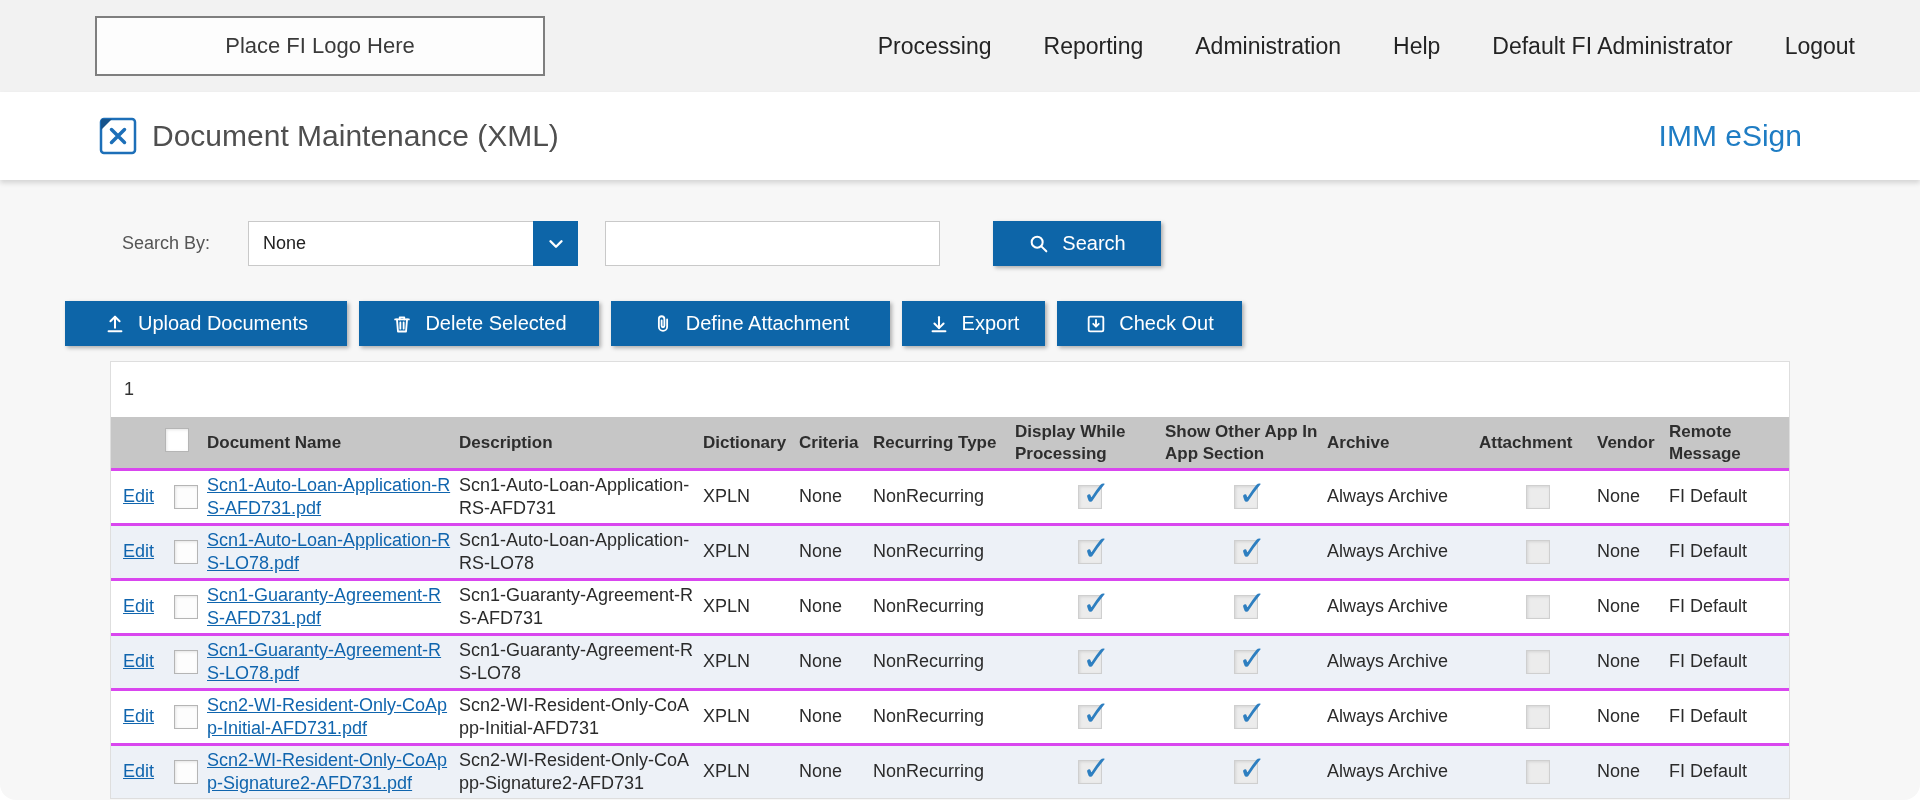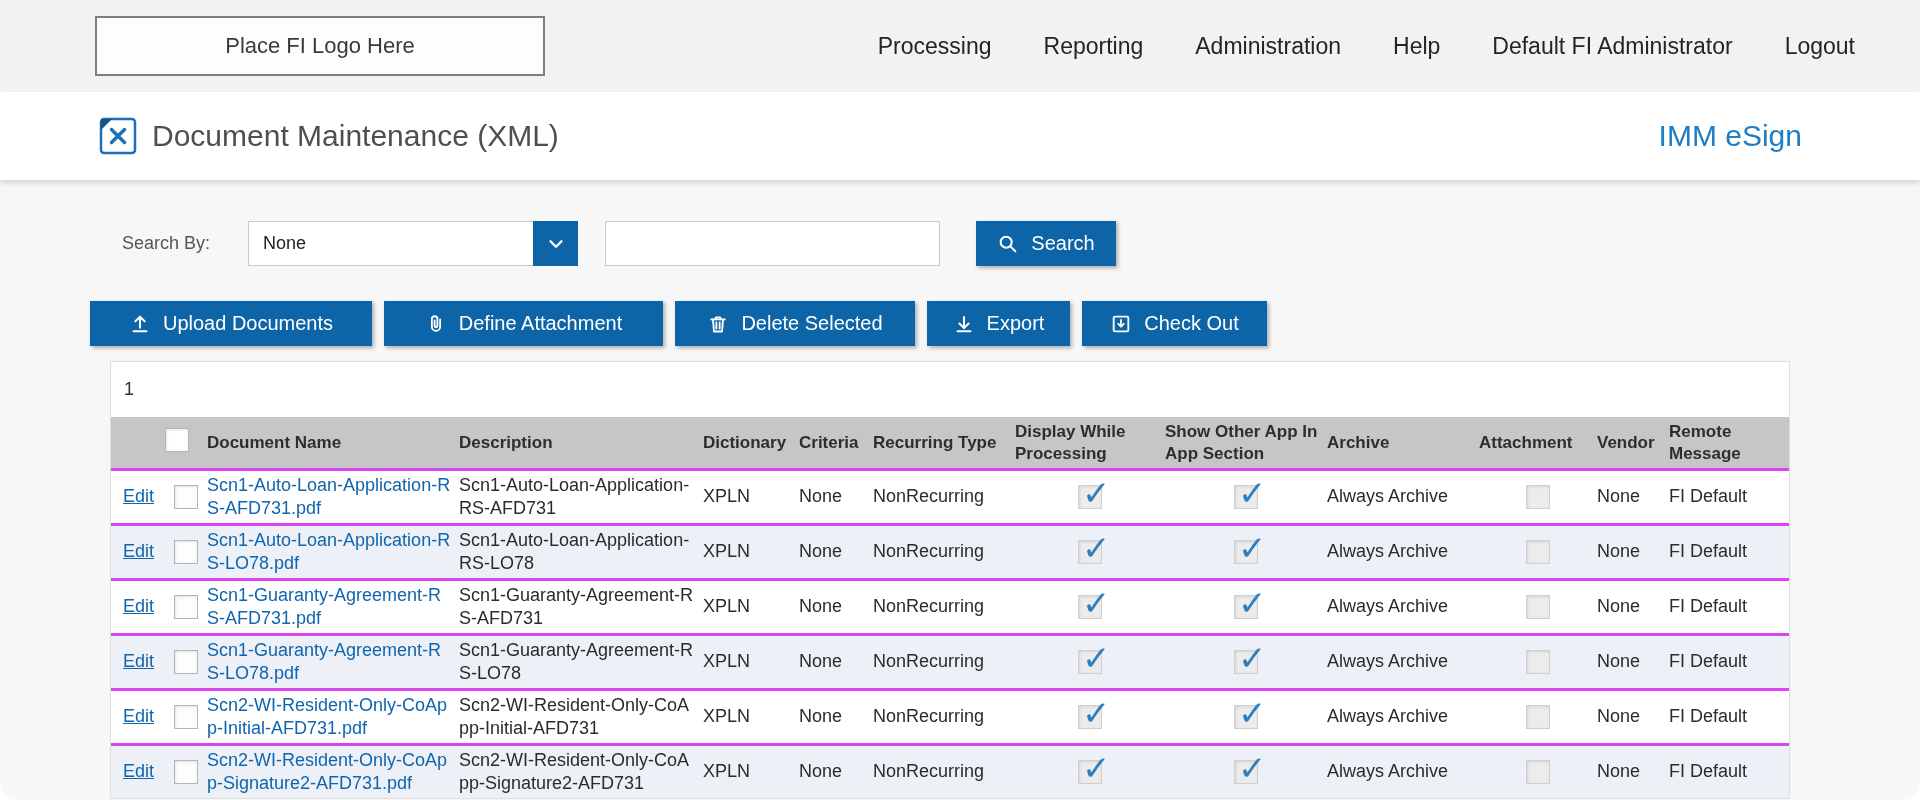--- a/index.html
+++ b/index.html
@@ -31,23 +31,23 @@
     border:1px solid #c9c9c9; display:flex; align-items:center; position:relative; cursor:pointer; }
   .dd-value { margin-left:14px; font-size:18px; color:#222; }
   .dd-btn { position:absolute; right:-1px; top:-1px; width:45px; height:45px;
     background:var(--accent-blue,#0d65a8); display:flex; align-items:center; justify-content:center; cursor:pointer; }
   .search-input { margin-left:27px; width:335px; height:45px; border:1px solid #c9c9c9;
     background:#fff; font-size:18px; padding:0 12px; outline:none; }
   .btn { background:var(--accent-blue,#0d65a8); color:#fff; border:none; height:45px;
     display:inline-flex; align-items:center; justify-content:center; gap:12px;
     font-size:20px; font-family:inherit; cursor:pointer;
     box-shadow:2px 2px 4px rgba(0,0,0,0.3); }
-  .search-btn { margin-left:36px; width:140px; }
-
-  .actions-row { display:flex; margin-left:90px; margin-top:35px; gap:12px; }
+  .search-btn { margin-left:53px; width:168px; }
+
+  .actions-row { display:flex; margin-left:65px; margin-top:35px; gap:12px; }
   .btn-upload { width:282px; }
   .btn-delete { width:240px; }
   .btn-define { width:279px; }
   .btn-export { width:143px; }
   .btn-checkout { width:185px; }
 
   
   .table-card { margin:15px 0 0 110px; width:1680px; background:#fff; border:1px solid #dedede; }
   .pagination { height:55px; display:flex; align-items:center; padding-left:13px;
     font-size:18px; color:#333; }
@@ -57,21 +57,21 @@
   .thead { background:var(--table-header-bg,#c6c6c6); min-height:51px;
     font-size:17px; font-weight:bold; color:#2e2e2e; line-height:1.25; }
   .thead > div { padding-right:8px; }
   .row { min-height:55px; border-top:3px solid #d946ef; font-size:18px; color:#2b2b2b; }
   .row.alt { background:var(--row-alt-bg,#edf1f7); }
   .cell { padding-right:8px; line-height:1.28; }
   .cell.wrap { word-break:break-all; }
   .cell.center { display:flex; justify-content:center; padding-right:0; }
   .edit-cell { padding-left:12px; }
   a.edit-link { color:var(--link-blue,#1065ae); text-decoration:underline; cursor:pointer; font-size:18px; }
-  a.doc-link { color:var(--link-blue,#1065ae); cursor:pointer; word-break:break-all; }
+  a.doc-link { color:var(--link-blue,#1065ae); text-decoration:underline; cursor:pointer; word-break:break-all; }
 
   .cb { width:24px; height:24px; background:#fdfdfd; border:1px solid #b5b5b5;
     display:inline-block; box-shadow:inset 1px 1px 3px rgba(0,0,0,0.10); cursor:pointer; }
   .cb.gray { background:#ececec; border:1px solid #cfcfcf; position:relative; }
   .check { position:absolute; left:3px; top:-14px; font-size:34px;
     color:var(--check-blue,#2e7fc0); font-weight:normal; pointer-events:none; }
 
   svg { display:block; }
 </style>
 </head>
@@ -135,38 +135,38 @@
       <button class="btn btn-upload">
         <span>
           <svg width="22" height="22" viewBox="0 0 24 24" fill="none" stroke="#ffffff" stroke-width="2.2" stroke-linecap="round" stroke-linejoin="round">
               <path d="M12 16 V4.5"></path>
               <path d="M7 9 l5 -5 5 5"></path>
               <path d="M5 20 h14"></path>
             </svg>
         </span>
         <span>Upload Documents</span>
       </button>
-      <button class="btn btn-define">
-        <span>
-          <svg width="22" height="22" viewBox="0 0 24 24" fill="none" stroke="#ffffff" stroke-width="2" stroke-linecap="round" stroke-linejoin="round">
-              <path d="M16.5 7 v8 a4.5 4.5 0 0 1 -9 0 V6.5 a3 3 0 0 1 6 0 V14 a1.5 1.5 0 0 1 -3 0 V8"></path>
-            </svg>
-        </span>
-        <span>Define Attachment</span>
-      </button>
       <button class="btn btn-delete">
         <span>
           <svg width="22" height="22" viewBox="0 0 24 24" fill="none" stroke="#ffffff" stroke-width="2" stroke-linecap="round" stroke-linejoin="round">
               <path d="M4.5 7 h15"></path>
               <path d="M9.5 7 V4.8 h5 V7"></path>
               <path d="M6.5 7 l1.1 13.2 h8.8 L17.5 7"></path>
               <path d="M10.2 10.3 v6.8 M13.8 10.3 v6.8"></path>
             </svg>
         </span>
         <span>Delete Selected</span>
+      </button>
+      <button class="btn btn-define">
+        <span>
+          <svg width="22" height="22" viewBox="0 0 24 24" fill="none" stroke="#ffffff" stroke-width="2" stroke-linecap="round" stroke-linejoin="round">
+              <path d="M16.5 7 v8 a4.5 4.5 0 0 1 -9 0 V6.5 a3 3 0 0 1 6 0 V14 a1.5 1.5 0 0 1 -3 0 V8"></path>
+            </svg>
+        </span>
+        <span>Define Attachment</span>
       </button>
       <button class="btn btn-export">
         <span>
           <svg width="22" height="22" viewBox="0 0 24 24" fill="none" stroke="#ffffff" stroke-width="2.2" stroke-linecap="round" stroke-linejoin="round">
               <path d="M12 4.5 V16"></path>
               <path d="M7 11.5 l5 5 5 -5"></path>
               <path d="M5 20 h14"></path>
             </svg>
         </span>
         <span>Export</span>

